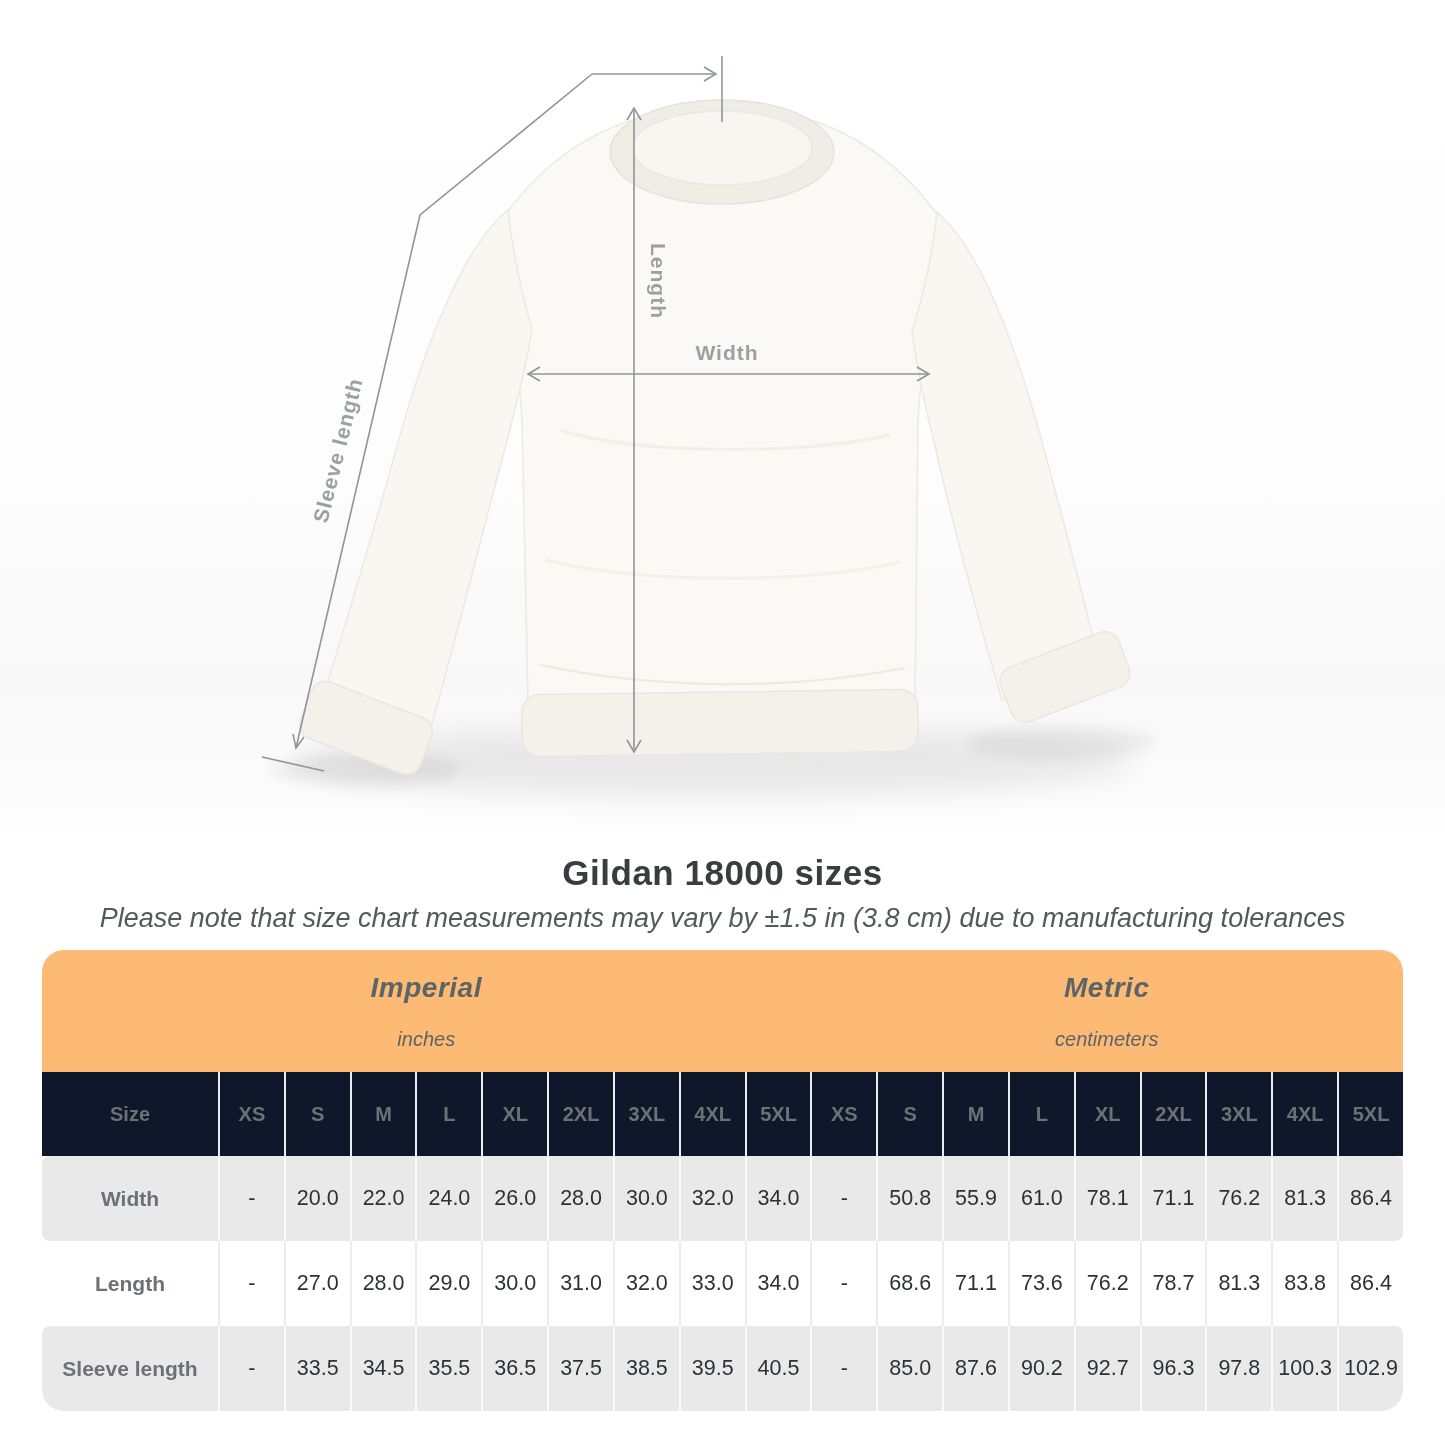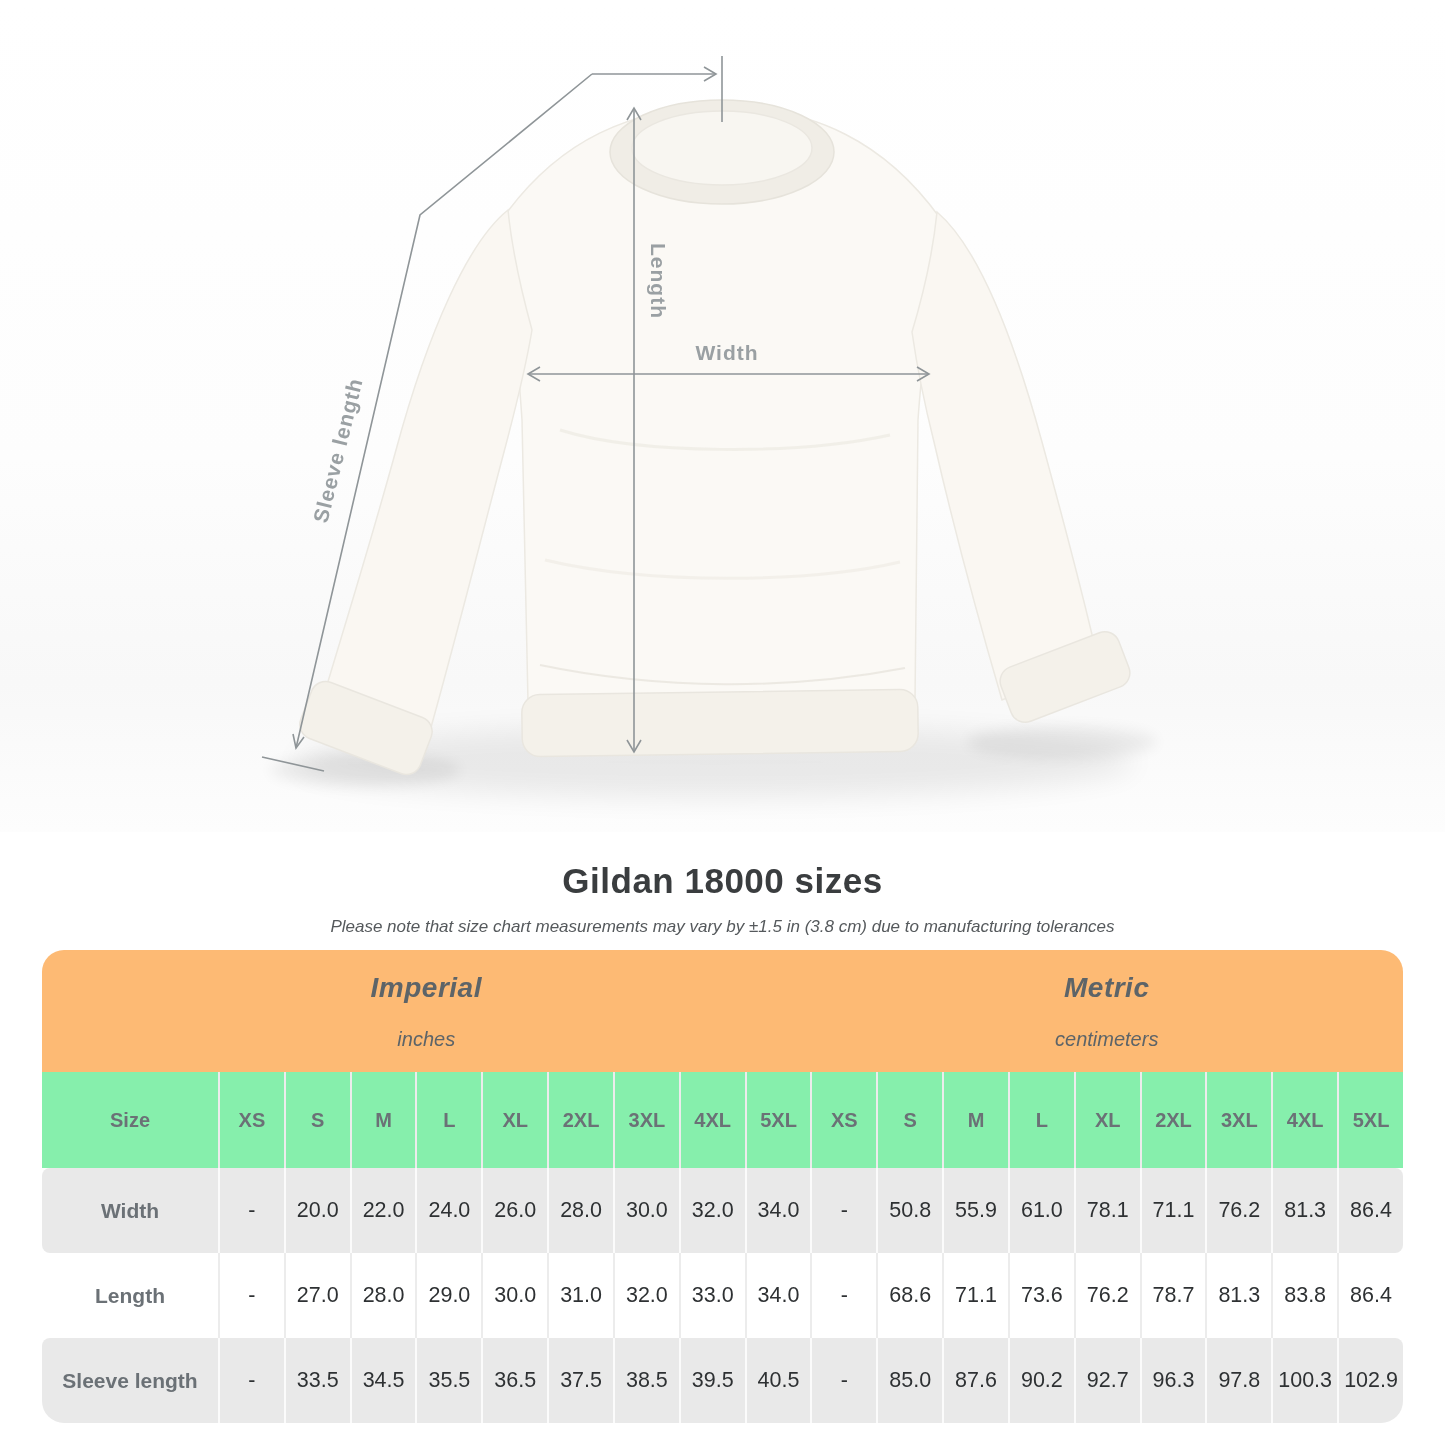--- a/index.html
+++ b/index.html
@@ -23,39 +23,39 @@
   .dim-line { stroke: #8f9598; stroke-width: 1.6; fill: none; }
   .dim-label {
     fill: #9aa0a3;
     font-family: "Liberation Sans", sans-serif;
     font-size: 21px;
     font-weight: bold;
     letter-spacing: 1px;
   }
   
   .title-block { position: absolute; top: 845px; left: 0; width: 1445px; text-align: center; }
-  .title { margin: 16px; font-size: 35px; font-weight: bold; color: #3a3d3f; letter-spacing: .5px; }
-  .subtitle { margin: 10px 0 0 0; font-size: 17px; font-style: italic; color: #55595c; }
+  .title { margin: 8px; font-size: 35px; font-weight: bold; color: #3a3d3f; letter-spacing: .5px; }
+  .subtitle { margin: 10px 0 0 0; font-size: 27px; font-style: italic; color: #55595c; }
   
   .size-table {
     position: absolute;
     top: 950px; left: 42px;
     width: 1361px;
     border-collapse: separate;
     border-spacing: 0;
     table-layout: fixed;
   }
   .size-table td, .size-table th { padding: 0; text-align: center; vertical-align: middle; }
   .label-col { width: 176px; }
   .group-row td { height: 122px; background: #fdba74; }
   .group-imperial { border-top-left-radius: 22px; }
   .group-metric  { border-top-right-radius: 22px; }
   .group-name { font-size: 28px; font-weight: bold; font-style: italic; color: #5d6468; letter-spacing: .5px; }
   .group-unit { margin-top: 24px; font-size: 20px; font-style: italic; color: #5d6468; }
-  .head-row th { height: 96px; background: #86efac; font-size: 20px; font-weight: bold; color: #6b7176; }
+  .head-row th { height: 84px; background: #0f172a; font-size: 20px; font-weight: bold; color: #6b7176; }
   .head-row th + th { border-left: 2px solid #ececec; }
   .data-row td { height: 85px; font-size: 21.5px; color: #2e3133; }
   .data-row td.row-label { font-size: 21px; font-weight: bold; color: #6b7176; }
   .plain td  { background: #ffffff; }
   .plain td + td { border-left: 2px solid #ececec; }
   .stripe td { background: #e9e9e9; }
   .stripe td + td { border-left: 2px solid #fbfbfb; }
   .stripe td:first-child { border-radius: 8px 0 0 8px; }
   .stripe td:last-child  { border-radius: 0 8px 8px 0; }
   .stripe.last-row td:first-child { border-radius: 8px 0 0 22px; }

